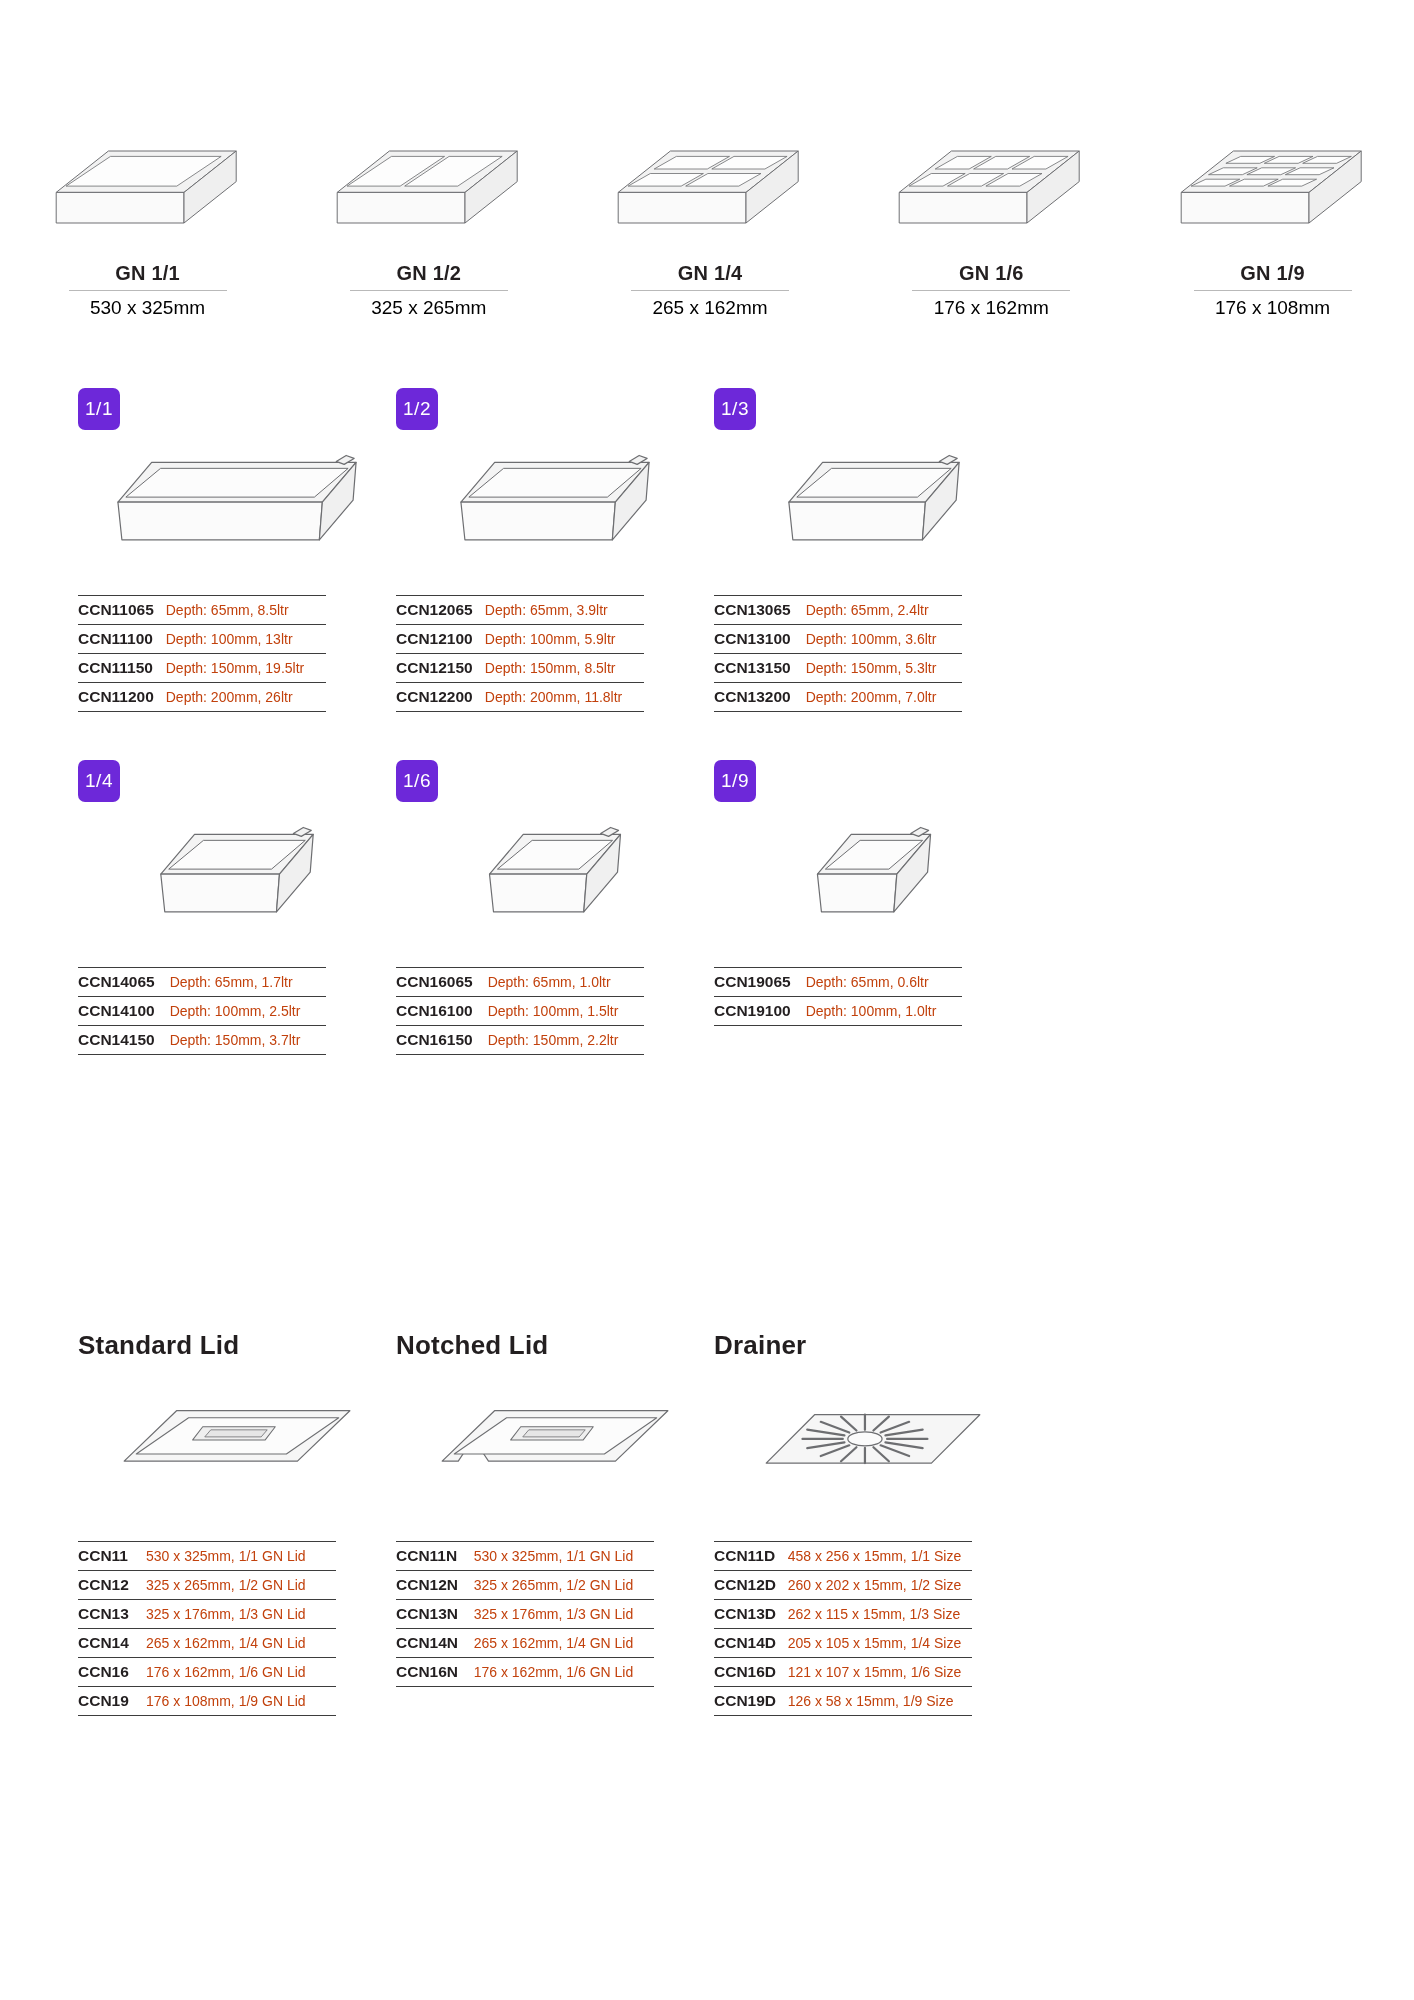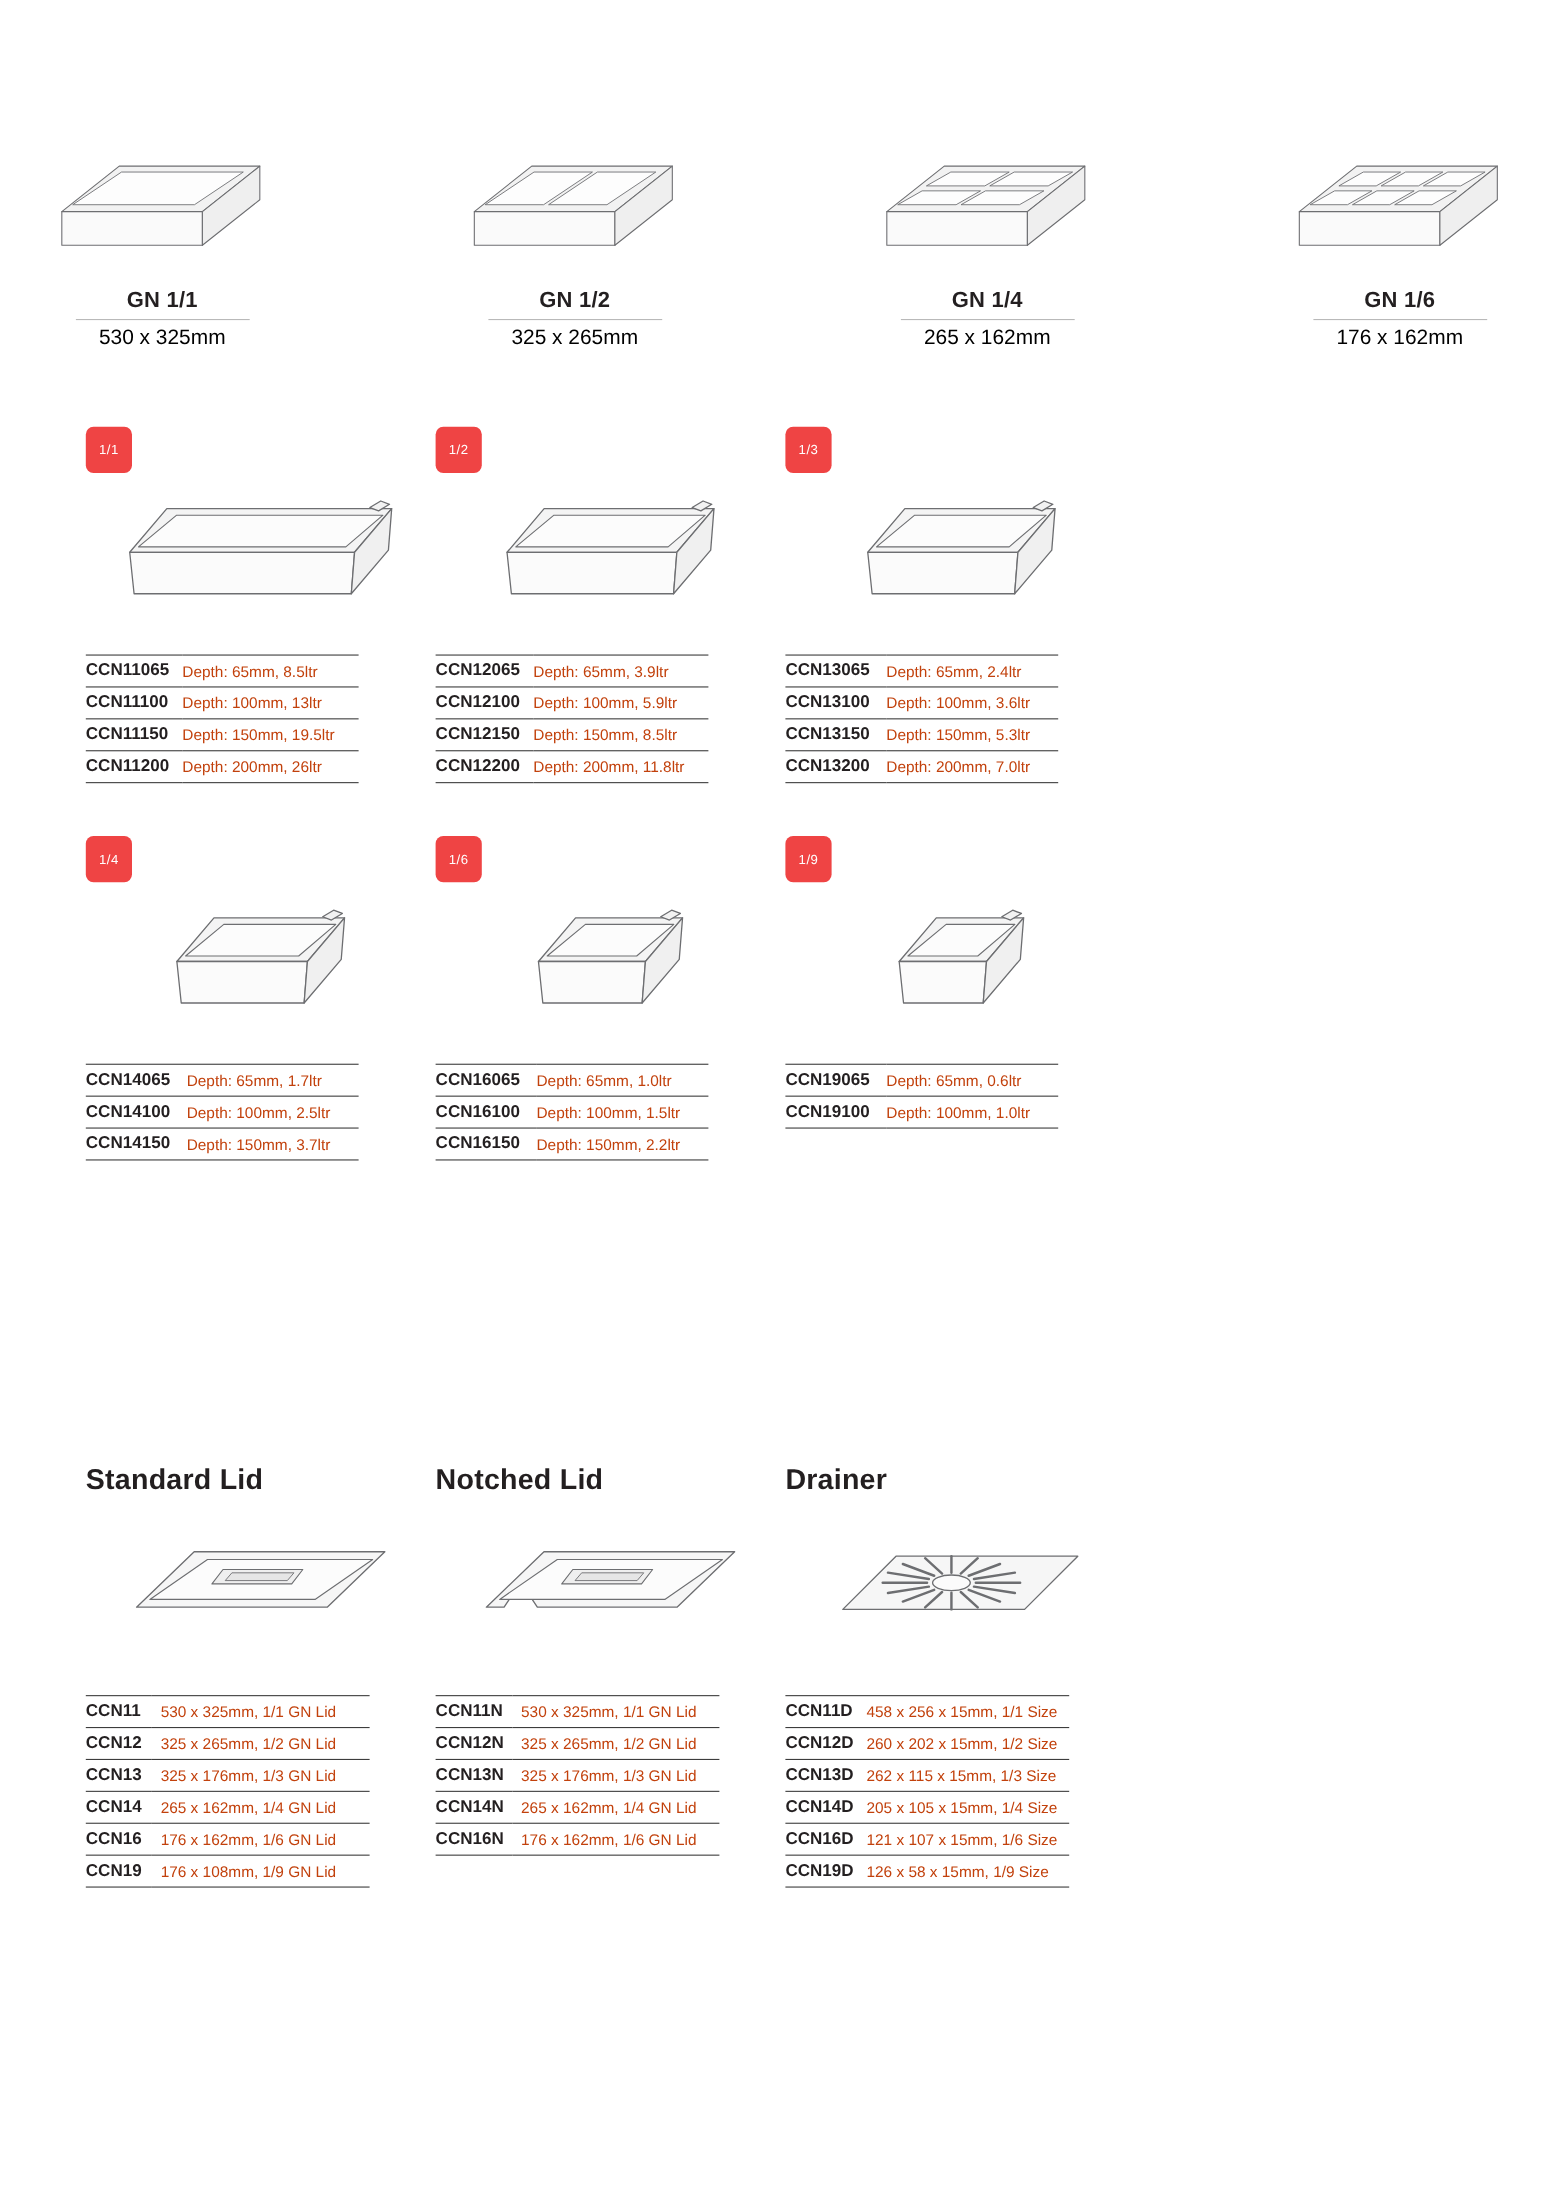--- a/index.html
+++ b/index.html
@@ -38,23 +38,23 @@
     position: absolute; left: 78px; width: 1270px;
     display: flex;
   }
   .row-pans-1 { top: 388px; }
   .row-pans-2 { top: 760px; }
   .cell { width: 318px; margin-right: 0; }
 
   .badge {
     display: inline-flex; align-items: center; justify-content: center;
     width: 42px; height: 42px;
-    background: #ef4444; color: #ffffff;
+    background: #6d28d9; color: #ffffff;
     border-radius: 7px;
-    font-size: 12px; font-weight: normal;
+    font-size: 19px; font-weight: normal;
     letter-spacing: .5px;
   }
 
   .pan-art { height: 165px; display: flex; align-items: center; justify-content: center; }
   .pan-art svg { display: block; }
 
   
   .spec-table { width: 248px; border-collapse: collapse; }
   .spec-table tr { border-top: 1.6px solid #3d3d3d; }
   .spec-table tr:last-child { border-bottom: 1.6px solid #3d3d3d; }
@@ -142,20 +142,42 @@
               <path d="M115.31666666666666,16 L152.98333333333332,16 L128.33333333333331,30 L90.66666666666666,30 Z" fill="#fdfdfd" stroke="#6d6e71" stroke-width="0.9"></path>
               <path d="M157.98333333333332,16 L195.64999999999998,16 L170.99999999999997,30 L133.33333333333331,30 Z" fill="#fdfdfd" stroke="#6d6e71" stroke-width="0.9"></path>
               <path d="M43.65,35 L81.31666666666666,35 L56.666666666666664,49 L19,49 Z" fill="#fdfdfd" stroke="#6d6e71" stroke-width="0.9"></path>
               <path d="M86.31666666666666,35 L123.98333333333332,35 L99.33333333333333,49 L61.666666666666664,49 Z" fill="#fdfdfd" stroke="#6d6e71" stroke-width="0.9"></path>
               <path d="M128.98333333333332,35 L166.65,35 L142,49 L104.33333333333333,49 Z" fill="#fdfdfd" stroke="#6d6e71" stroke-width="0.9"></path>
             </g>
           </svg>
         </div>
         <div class="sg-name">GN 1/6</div>
         <div class="sg-dims">176 x 162mm</div>
+      </div>
+      <div class="sg-cell">
+        <div class="sg-art">
+          <svg width="200" height="108" viewBox="0 0 220 120">
+            <g fill="#f2f2f2" stroke="#6d6e71" stroke-width="1.1" stroke-linejoin="round">
+              <path d="M66,10 L208,10 L150,56 L8,56 Z"></path>
+              <path d="M8,56 L150,56 L150,90 L8,90 Z" fill="#fafafa"></path>
+              <path d="M150,56 L208,10 L208,44 L150,90 Z" fill="#efefef"></path>
+              <path d="M74.1,16 L111.76666666666667,16 L95.33333333333333,23.666666666666664 L57.666666666666664,23.666666666666664 Z" fill="#fdfdfd" stroke="#6d6e71" stroke-width="0.9"></path>
+              <path d="M116.76666666666667,16 L154.43333333333334,16 L138,23.666666666666664 L100.33333333333333,23.666666666666664 Z" fill="#fdfdfd" stroke="#6d6e71" stroke-width="0.9"></path>
+              <path d="M159.43333333333334,16 L197.1,16 L180.66666666666666,23.666666666666664 L143,23.666666666666664 Z" fill="#fdfdfd" stroke="#6d6e71" stroke-width="0.9"></path>
+              <path d="M54.766666666666666,28.666666666666664 L92.43333333333334,28.666666666666664 L76,36.33333333333333 L38.33333333333333,36.33333333333333 Z" fill="#fdfdfd" stroke="#6d6e71" stroke-width="0.9"></path>
+              <path d="M97.43333333333334,28.666666666666664 L135.1,28.666666666666664 L118.66666666666666,36.33333333333333 L81,36.33333333333333 Z" fill="#fdfdfd" stroke="#6d6e71" stroke-width="0.9"></path>
+              <path d="M140.1,28.666666666666664 L177.76666666666665,28.666666666666664 L161.33333333333331,36.33333333333333 L123.66666666666666,36.33333333333333 Z" fill="#fdfdfd" stroke="#6d6e71" stroke-width="0.9"></path>
+              <path d="M35.43333333333334,41.33333333333333 L73.1,41.33333333333333 L56.666666666666664,48.99999999999999 L19,48.99999999999999 Z" fill="#fdfdfd" stroke="#6d6e71" stroke-width="0.9"></path>
+              <path d="M78.1,41.33333333333333 L115.76666666666667,41.33333333333333 L99.33333333333333,48.99999999999999 L61.666666666666664,48.99999999999999 Z" fill="#fdfdfd" stroke="#6d6e71" stroke-width="0.9"></path>
+              <path d="M120.76666666666667,41.33333333333333 L158.43333333333334,41.33333333333333 L142,48.99999999999999 L104.33333333333333,48.99999999999999 Z" fill="#fdfdfd" stroke="#6d6e71" stroke-width="0.9"></path>
+            </g>
+          </svg>
+        </div>
+        <div class="sg-name">GN 1/9</div>
+        <div class="sg-dims">176 x 108mm</div>
       </div>
     </div>
 
   <div class="grid-row row-pans-1" id="pan-row-1">
       <div class="cell" style="width: 318px;"><div class="badge">1/1</div><div class="pan-art">
           <svg width="258" height="150" viewBox="0 0 260 130">
             <g fill="#f7f7f7" stroke="#6d6e71" stroke-width="1.2" stroke-linejoin="round">
               <path d="M44,14 L250,14 L216,54 L10,54 Z" fill="#f4f4f4"></path>
               <path d="M53,20 L242,20 L208,49 L18,49 Z" fill="#fcfcfc" stroke-width="1"></path>
               <path d="M10,54 L216,54 L213,92 L14,92 Z" fill="#fbfbfb"></path>

